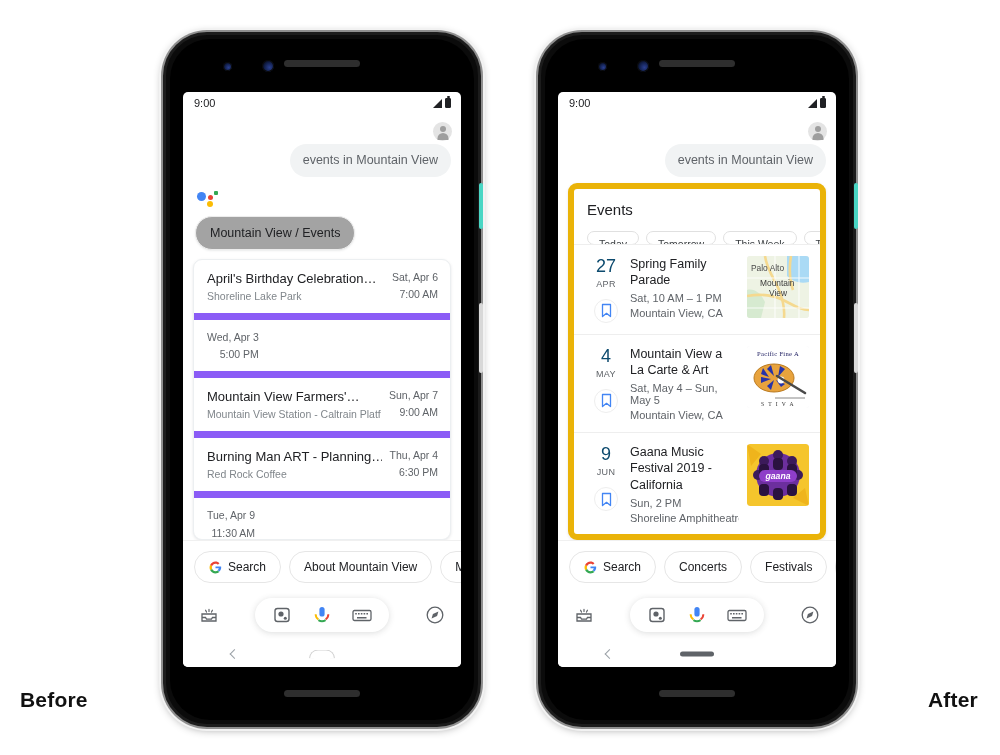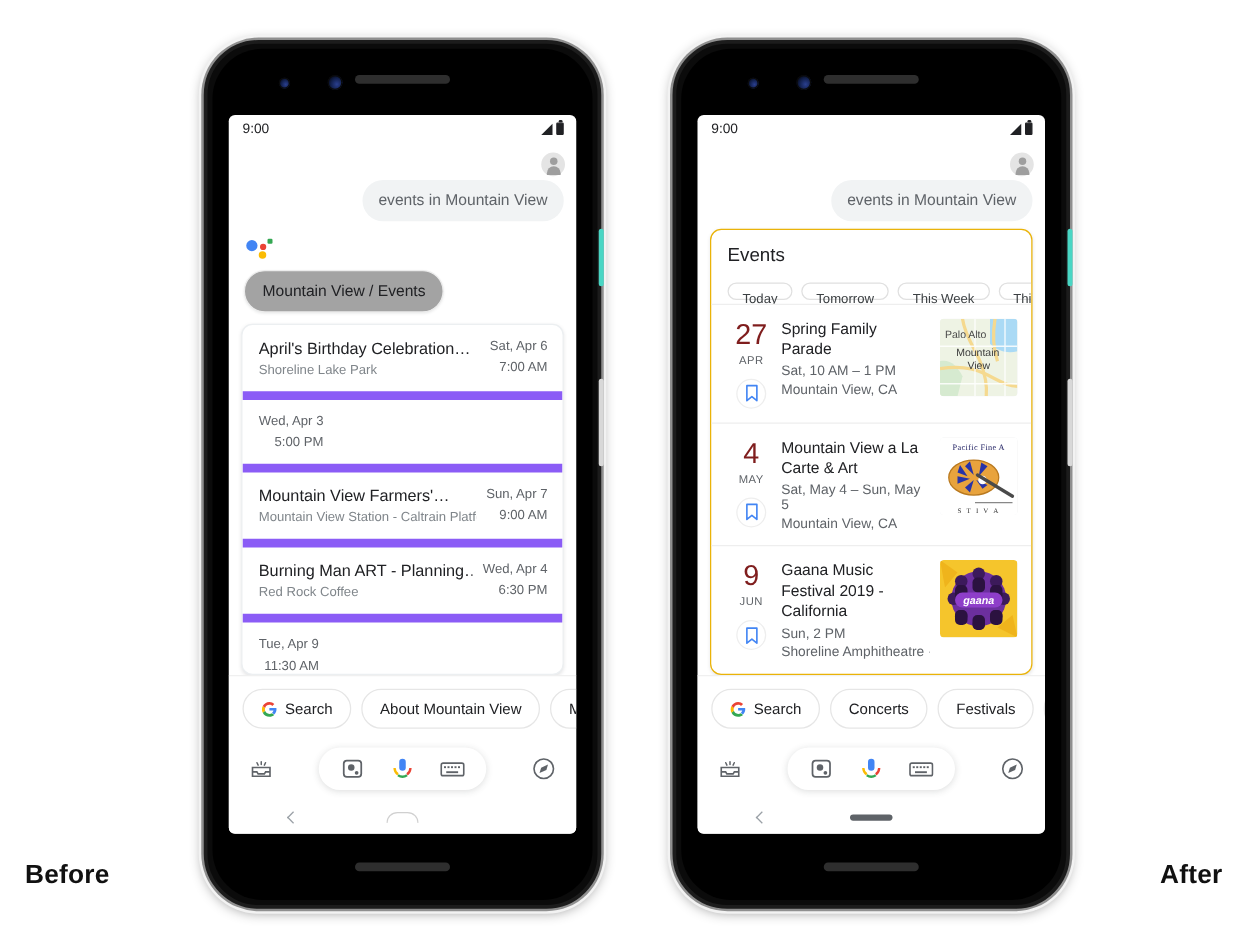--- a/index.html
+++ b/index.html
@@ -166,21 +166,21 @@
     white-space:nowrap; overflow:hidden;
   }
   .lrow .lmeta { flex:0 0 auto; text-align:right; }
   .lrow .ldate { font-size: 10.5px; color:#5f6368; line-height:1.25; }
   .lrow .ltime { font-size: 10.5px; color:#5f6368; margin-top:4px; }
 
   
   .eventscard {
     margin: 6px 10px 0 10px;
     background:#fff;
-    border:1px solid #eab308;
+    border:6px solid #eab308;
     border-radius: 9px;
     box-shadow: 0 1px 3px rgba(60,64,67,.13);
     overflow: hidden;
     flex: 1 1 auto;
     display:flex; flex-direction:column;
   }
   .ec-head { padding: 12px 13px 0 13px; }
   .ec-title { font-size: 15px; color:#202124; }
   .ec-filters {
     display:flex; gap: 7px; padding: 13px 0 13px 13px;
@@ -193,21 +193,21 @@
     padding: 6px 11px; font-size: 10.5px; color:#3c4043;
     background:#fff; white-space:nowrap;
   }
   .erow {
     display:flex; align-items:flex-start;
     padding: 11px 11px 11px 12px;
     border-bottom: 1px solid #eeeeee;
   }
   .erow:last-child { border-bottom:none; }
   .edate { flex:0 0 40px; text-align:center; padding-top:1px; }
-  .edate .dnum { font-size: 23px; color:#7f1d1d; line-height:1; }
+  .edate .dnum { font-size: 18px; color:#0c4a6e; line-height:1; }
   .edate .dmon { font-size: 9px; color:#5f6368; margin-top:4px; letter-spacing:.4px; }
   .bookmark {
     width: 24px; height: 24px; border-radius:50%;
     border:1px solid #eeeeee; background:#fff;
     margin: 10px auto 0 auto;
     display:flex; align-items:center; justify-content:center;
   }
   .bookmark svg { display:block; }
   .ebody { flex:1 1 auto; min-width:0; padding: 0 8px 0 4px; }
   .ename { font-size: 12.5px; color:#202124; line-height:1.3; }
@@ -344,21 +344,21 @@
        <div class="ldate">Sun, Apr 7</div>
        <div class="ltime">9:00 AM</div>
      </div>
             </div>
             <div class="lrow">
               <div class="lmain">
        <div class="ltitle">Burning Man ART - Planning…</div>
        <div class="lsub">Red Rock Coffee</div>
      </div>
      <div class="lmeta">
-       <div class="ldate">Wed, Apr 4</div>
+       <div class="ldate">Thu, Apr 4</div>
        <div class="ltime">6:30 PM</div>
      </div>
             </div>
             <div class="lrow">
      <div class="lmeta">
        <div class="ldate">Tue, Apr 9</div>
        <div class="ltime">11:30 AM</div>
      </div>
             </div>
           </div>

